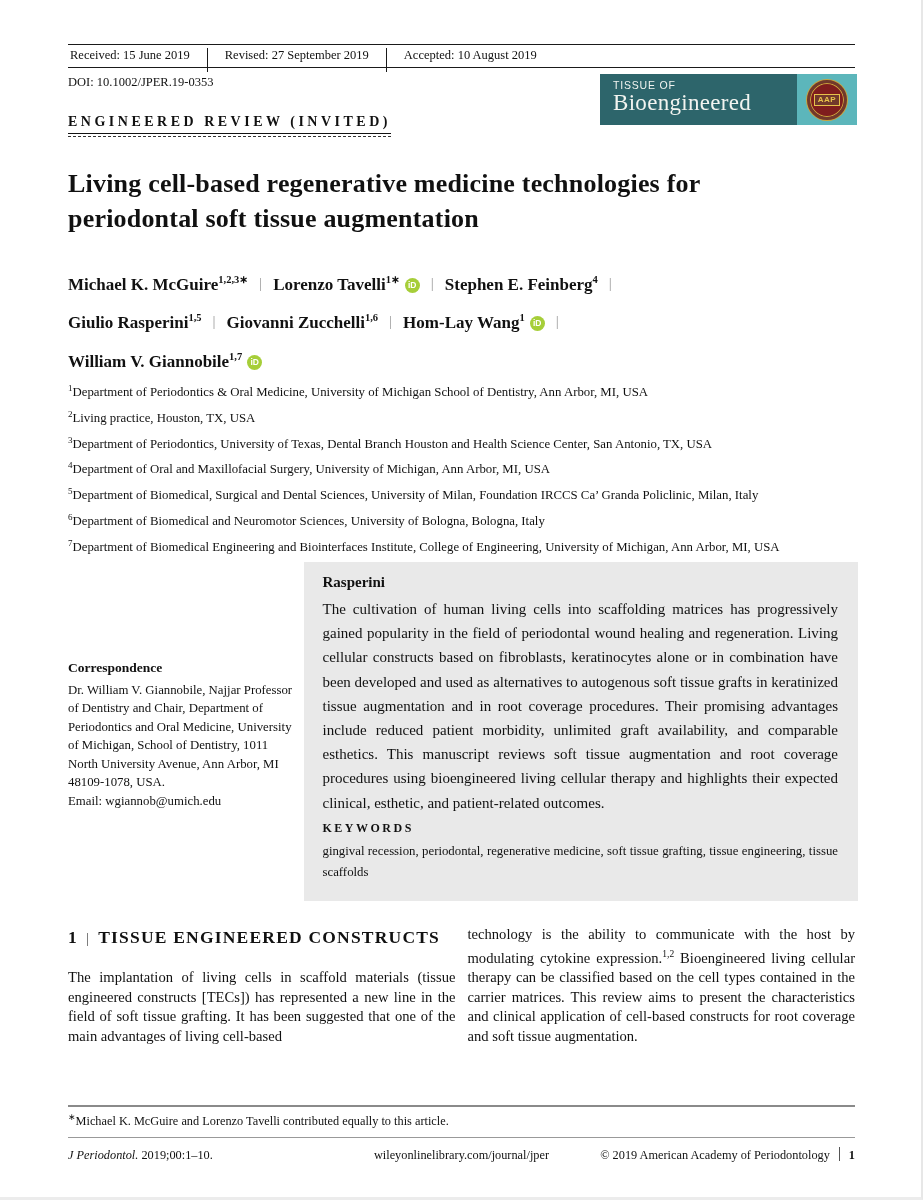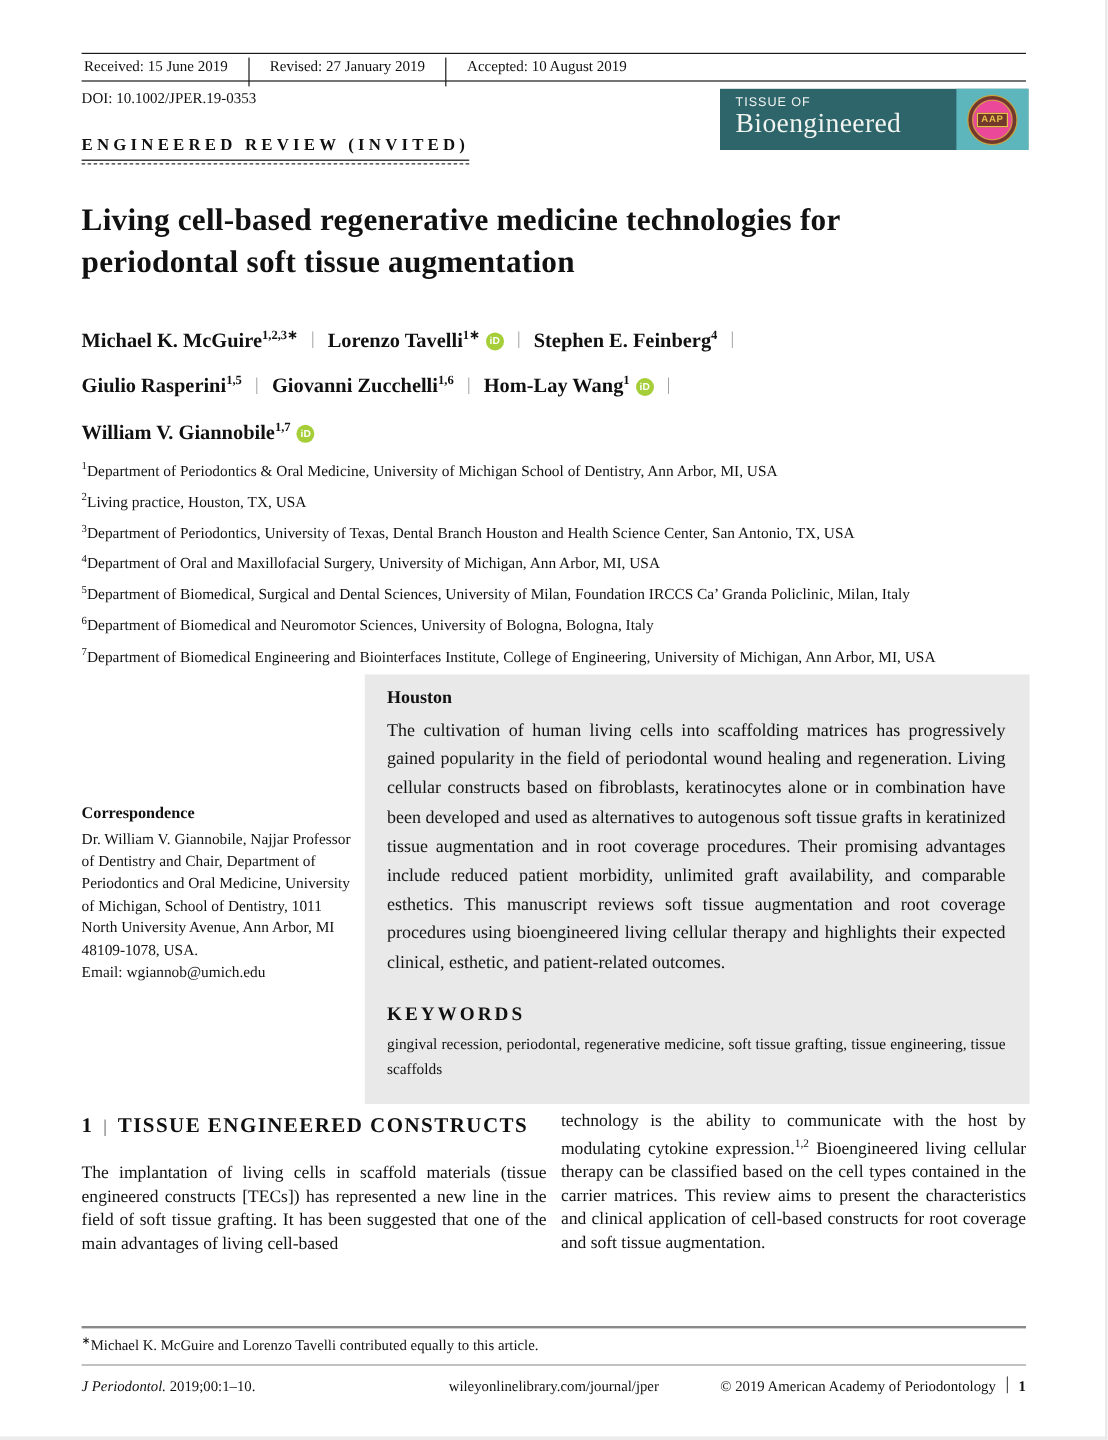--- a/index.html
+++ b/index.html
@@ -28,21 +28,21 @@
   .banner {
     position:absolute; top:74px; left:600px; width:257px; height:51px;
     background:#2d656b; display:flex;
   }
   .banner-text { flex:1; padding:5px 0 0 13px; color:#f2f4f0; }
   .banner-line1 { font-family:"Liberation Sans", sans-serif; font-size:10.5px; letter-spacing:0.8px; }
   .banner-line2 { font-size:23px; letter-spacing:0.3px; margin-top:-1px; }
   .banner-badge-box { width:60px; background:#5cb6bb; display:flex; align-items:center; justify-content:center; }
   .seal {
     width:40px; height:40px; border-radius:50%;
-    background:#ec4899; border:3px solid #71392b;
+    background:#7f1d1d; border:3px solid #71392b;
     box-shadow:0 0 0 1px #c9a53d, inset 0 0 0 1px #c9a53d;
     display:flex; align-items:center; justify-content:center;
   }
   .seal-band {
     background:#71392b; color:#e7c14a; font-family:"Liberation Sans", sans-serif;
     font-size:8px; font-weight:bold; letter-spacing:0.5px; padding:1px 3px;
     border:0.5px solid #e7c14a; line-height:1;
   }
 
   
@@ -75,21 +75,21 @@
   .affiliations sup { font-size:9px; }
 
   
   .two-col-top { position:absolute; top:562px; left:68px; width:790px; display:flex; align-items:center; }
   .correspondence { width:226px; font-size:12.8px; line-height:18.5px; padding-top:7px; }
   .correspondence h3 { font-size:13.5px; font-weight:bold; margin-bottom:3px; }
   .vrule { width:1.5px; background:#111; margin-left:8px; }
   .abstract-box { flex:1; background:#e9e9e9; padding:12px 20px 18px 19px; }
   .abstract-box h3 { font-size:15px; font-weight:bold; margin-bottom:6px; }
   .abstract-body { font-size:15px; line-height:24.2px; text-align:justify; }
-  .kw-head { font-size:16px; font-weight:bold; letter-spacing:2.5px; margin-top:22px; }
+  .kw-head { font-size:12px; font-weight:bold; letter-spacing:2.5px; margin-top:6px; }
   .kw-body { font-size:12.8px; line-height:21px; text-align:justify; margin-top:5px; }
 
   
   .body-cols { position:absolute; top:925px; left:68px; width:787px; display:flex; gap:12px; }
   .bcol { flex:1; }
   .sec-head { font-size:17.5px; font-weight:bold; letter-spacing:1.2px; line-height:25px; margin-bottom:17px; }
   .hpipe { font-weight:normal; color:#555; margin:0 8px; font-size:15px; }
   .bcol p { font-size:14.6px; line-height:19.6px; text-align:justify; }
   .bcol sup { font-size:9.5px; }
 
@@ -110,21 +110,21 @@
   .f-page { font-weight:bold; }
 </style>
 </head>
 <body>
 
 <div class="page">
 
   <div class="dates-bar">
     <span class="datefield">Received: 15 June 2019</span>
     <span class="vsep"></span>
-    <span class="datefield">Revised: 27 January 2019</span>
+    <span class="datefield">Revised: 27 September 2019</span>
     <span class="vsep"></span>
     <span class="datefield">Accepted: 10 August 2019</span>
   </div>
 
   <div class="doi">DOI: 10.1002/JPER.19-0353</div>
 
   <div class="banner">
     <div class="banner-text">
       <div class="banner-line1">TISSUE OF</div>
       <div class="banner-line2">Bioengineered</div>
@@ -161,21 +161,21 @@
   </div>
 
   <div class="two-col-top">
     <div class="correspondence">
       <h3>Correspondence</h3>
       <div>Dr. William V. Giannobile, Najjar Professor of Dentistry and Chair, Department of Periodontics and Oral Medicine, University of Michigan, School of Dentistry, 1011 North University Avenue, Ann Arbor, MI 48109-1078, USA.</div>
       <div>Email: wgiannob@umich.edu</div>
     </div>
     <div class="vrule"></div>
     <div class="abstract-box">
-      <h3>Houston</h3>
+      <h3>Rasperini</h3>
       <p class="abstract-body">The cultivation of human living cells into scaffolding matrices has progressively gained popularity in the field of periodontal wound healing and regeneration. Living cellular constructs based on fibroblasts, keratinocytes alone or in combination have been developed and used as alternatives to autogenous soft tissue grafts in keratinized tissue augmentation and in root coverage procedures. Their promising advantages include reduced patient morbidity, unlimited graft availability, and comparable esthetics. This manuscript reviews soft tissue augmentation and root coverage procedures using bioengineered living cellular therapy and highlights their expected clinical, esthetic, and patient-related outcomes.</p>
       <div class="kw-head">KEYWORDS</div>
       <p class="kw-body">gingival recession, periodontal, regenerative medicine, soft tissue grafting, tissue engineering, tissue scaffolds</p>
     </div>
   </div>
 
   <div class="body-cols">
     <div class="bcol">
       <h2 class="sec-head"><span>1</span><span class="hpipe">|</span><span>TISSUE ENGINEERED CONSTRUCTS</span></h2>
       <p>The implantation of living cells in scaffold materials (tissue engineered constructs [TECs]) has represented a new line in the field of soft tissue grafting. It has been suggested that one of the main advantages of living cell-based</p>

